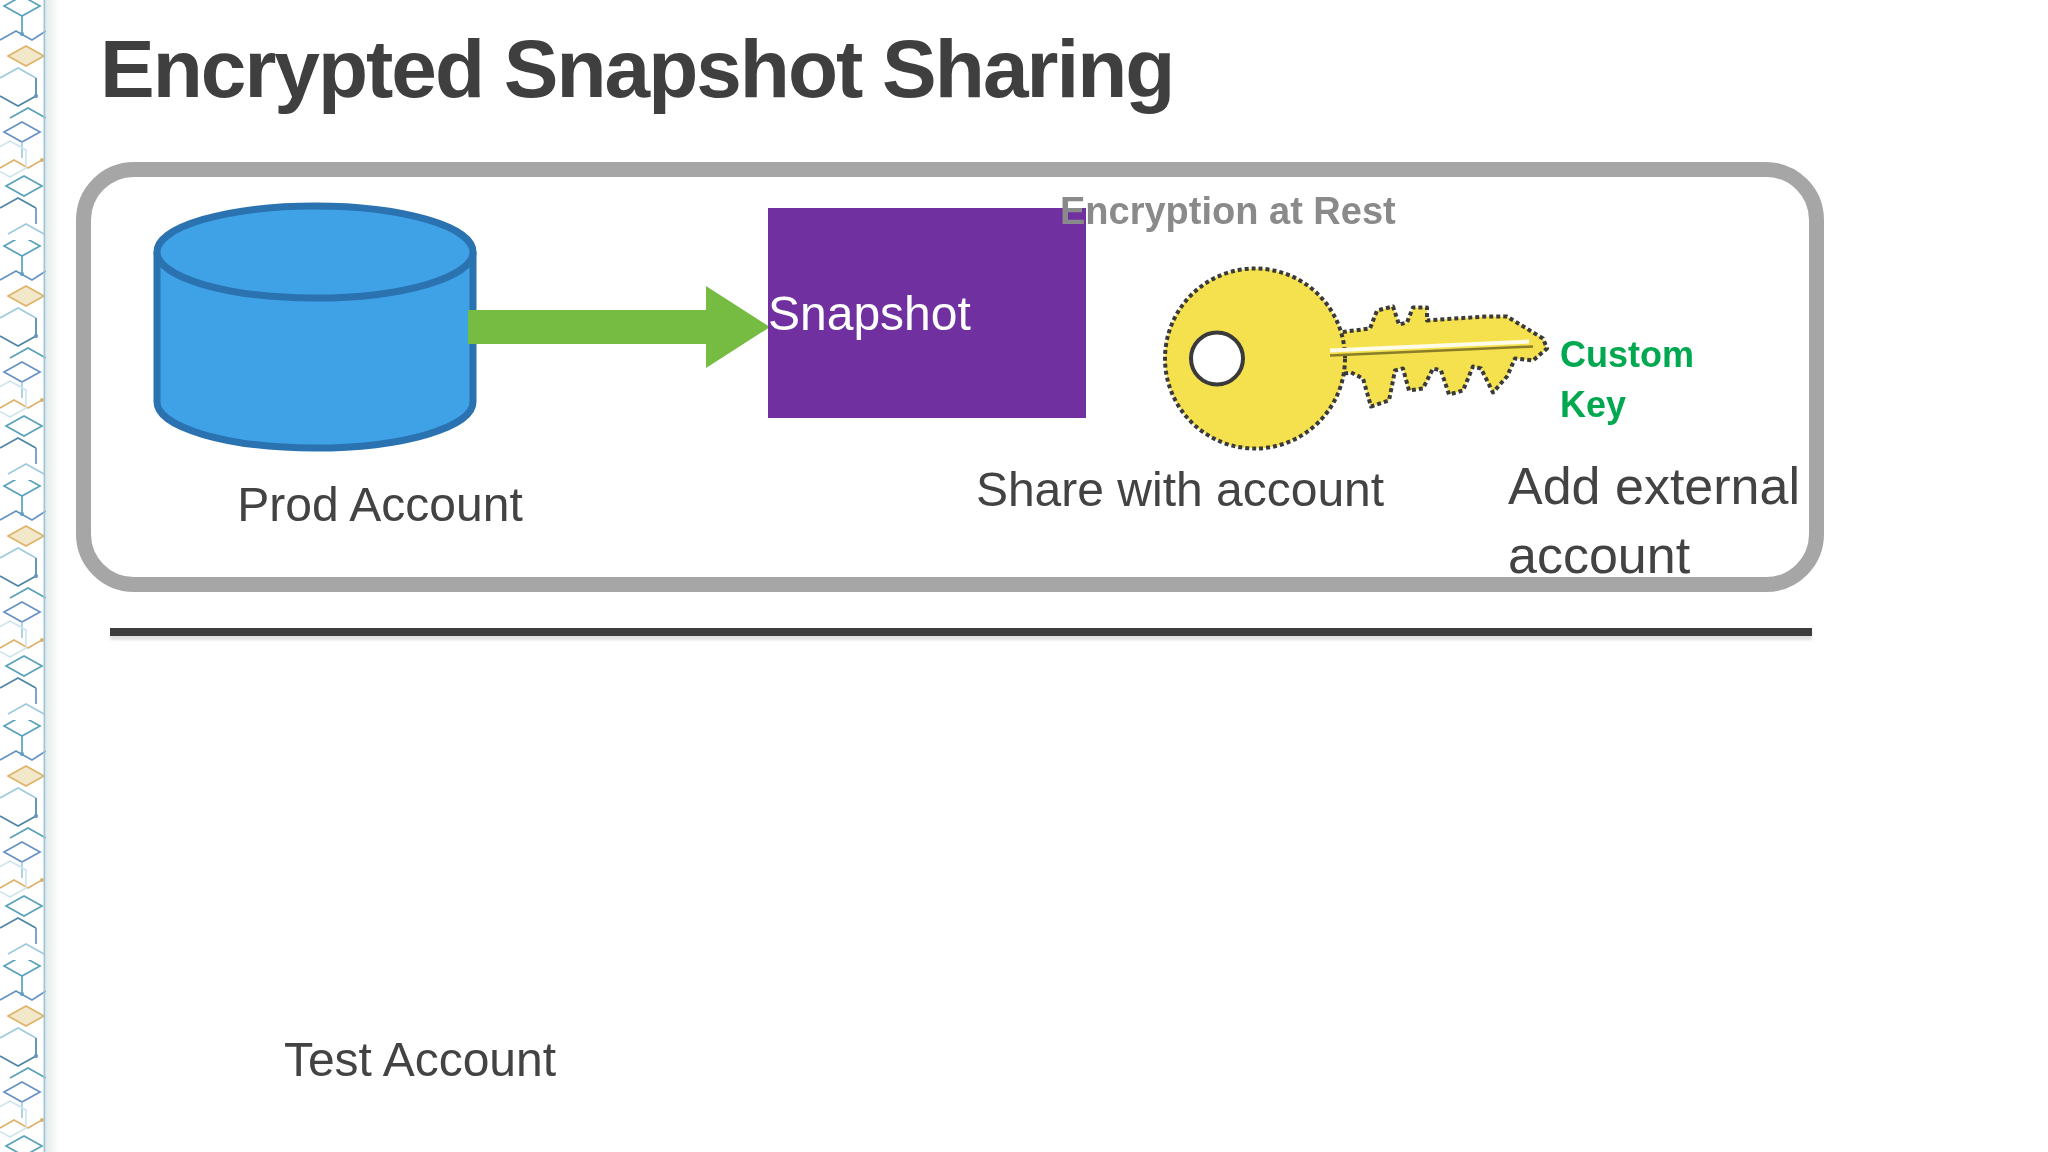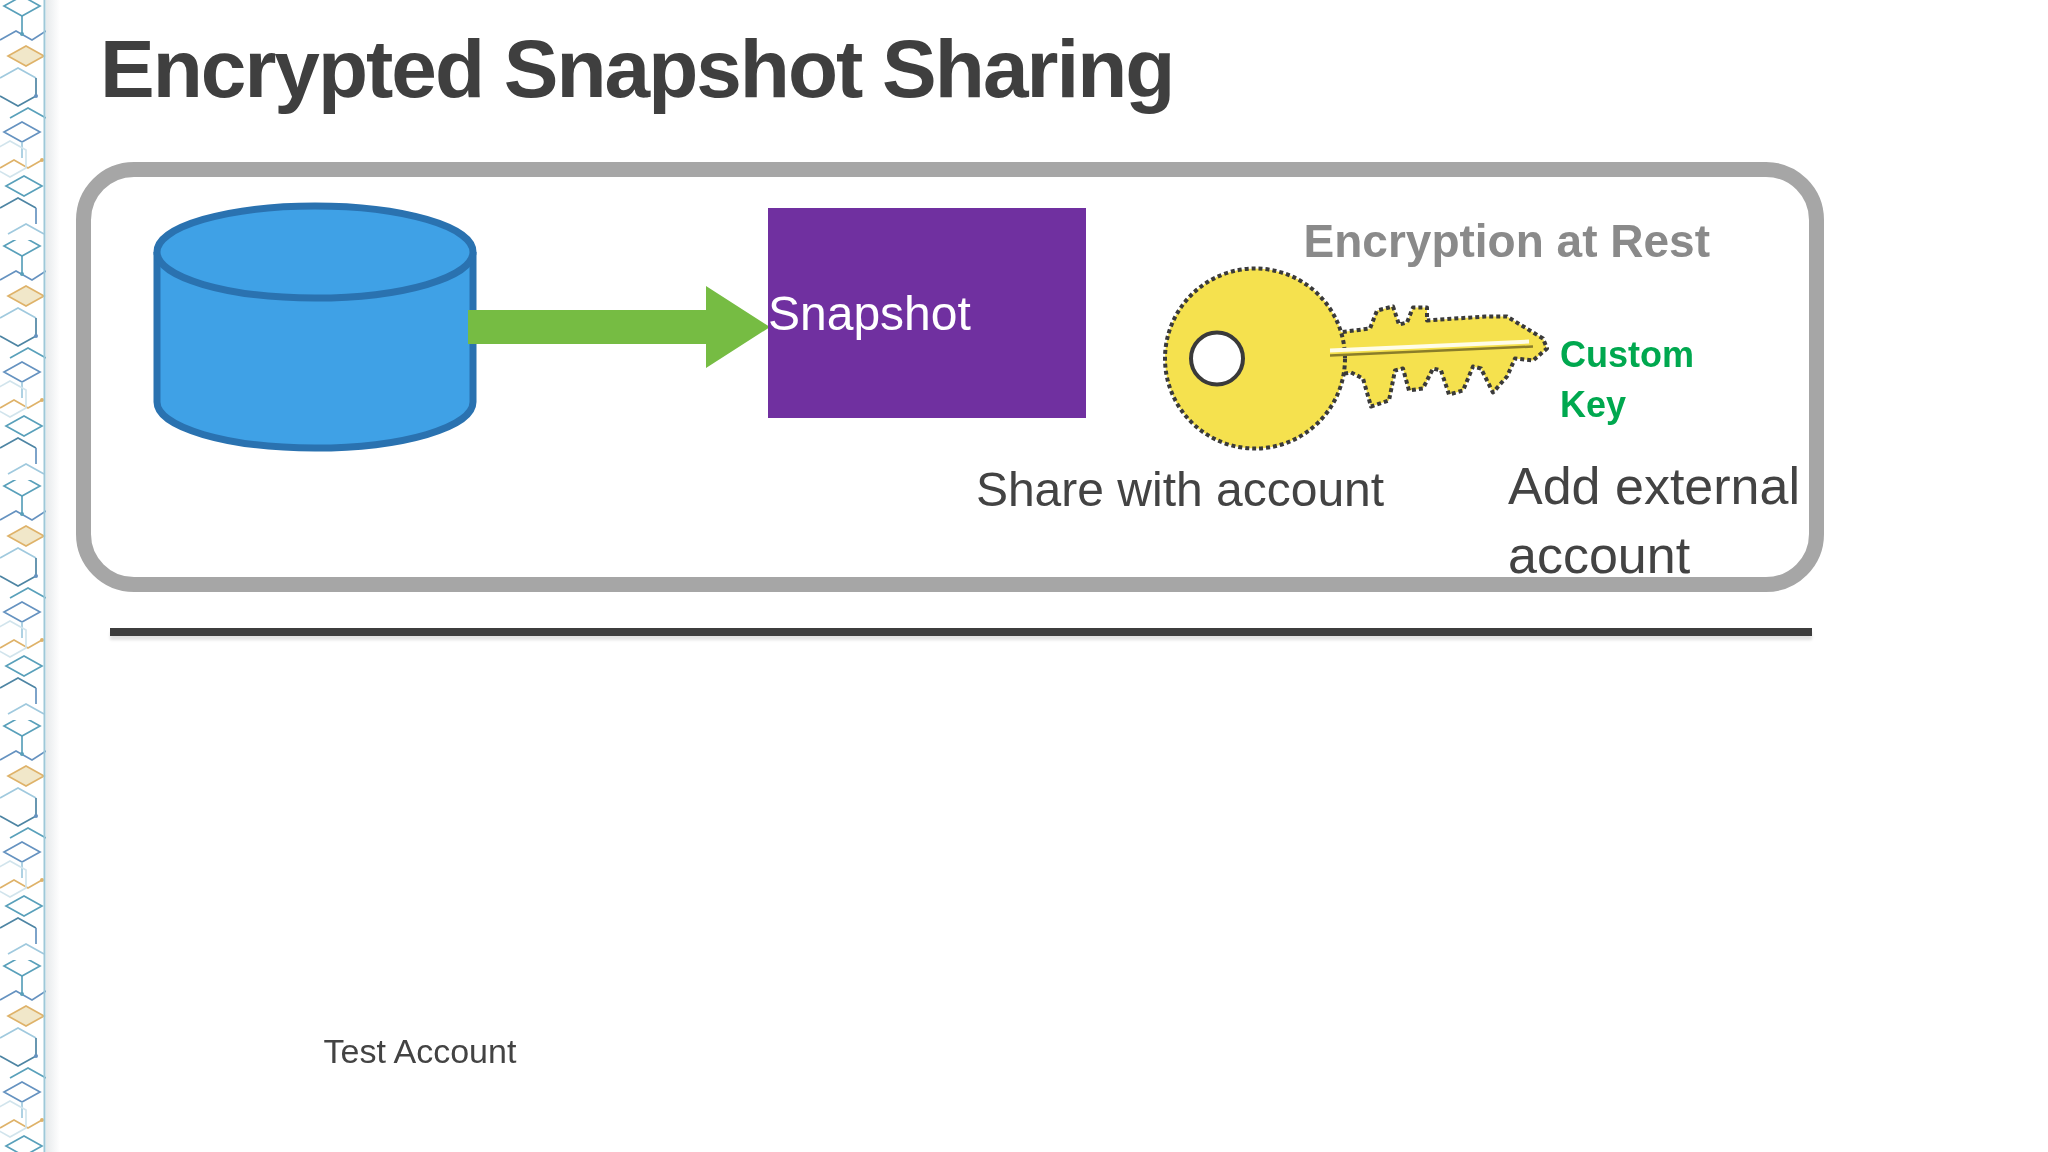--- a/index.html
+++ b/index.html
@@ -36,24 +36,23 @@
   .flow-arrow polygon{fill:var(--arrow-green,#76bc43);}
   
   .snapshot-box{
     position:absolute;left:768px;top:208px;width:318px;height:210px;
     background:var(--snapshot-purple,#7030a0);
     display:flex;align-items:center;justify-content:flex-start;
   }
   .snapshot-label{color:var(--shape-text,#ffffff);font-size:48px;}
   
   .encryption-heading{
-    position:absolute;left:1060px;top:190px;width:650px;text-align:right;
-    font-size:46px;font-weight:bold;color:var(--muted-heading,#8a8a8a);
+    position:absolute;left:1060px;top:190px;width:650px;text-align:left;
+    font-size:38px;font-weight:bold;color:var(--muted-heading,#8a8a8a);
     white-space:nowrap;
-    margin-top:24px;
   }
   
   .key-icon{position:absolute;left:1155px;top:258px;width:400px;height:205px;}
   .key-fill{fill:var(--key-yellow,#f5e14e);stroke:#3a3a3a;stroke-width:4;
     stroke-linejoin:round;stroke-dasharray:4 3;}
   
   .custom-key{
     position:absolute;left:1560px;top:282px;width:210px;
     font-size:36px;font-weight:bold;line-height:1.4;
     color:var(--custom-key-green,#00a84f);
@@ -74,21 +73,21 @@
   }
   
   .divider{
     position:absolute;left:110px;top:628px;width:1702px;height:8px;
     background:var(--divider-dark,#3d3d3d);
     box-shadow:0 4px 3px rgba(0,0,0,0.12);
   }
   
   .test-account{
     position:absolute;left:200px;top:1032px;width:440px;text-align:center;
-    font-size:34px;color:var(--body-text,#434343);
+    font-size:48px;color:var(--body-text,#434343);
   }
 </style>
 </head>
 <body>
 
 <div class="slide">
 
   <svg class="pattern-strip" viewBox="0 0 46 1152" preserveAspectRatio="none">
     <defs>
       <pattern id="circuitTile" width="46" height="240" patternUnits="userSpaceOnUse">
@@ -145,20 +144,21 @@
       L308,130 L294,134 L286,110 L278,108 L268,128 L254,130 L248,108 L240,110 L234,140
       L216,146 L208,118 L196,112 L160,118 Z"></path>
     <circle class="key-fill" cx="100" cy="98" r="90"></circle>
     <path d="M175,95 L378,86" stroke="#8a7d2a" stroke-width="2.5" fill="none"></path>
     <path d="M175,90 L374,81" stroke="#fffde8" stroke-width="4" fill="none"></path>
     <circle cx="62" cy="98" r="26" fill="#ffffff" stroke="#3a3a3a" stroke-width="4"></circle>
   </svg>
 
   <div class="custom-key">Custom Key</div>
 
+  <div class="prod-account">Prod Account</div>
   <div class="share-note">Share with account</div>
   <div class="add-external-note">Add external account</div>
 
   <div class="divider"></div>
 
   <div class="test-account">Test Account</div>
 
 </div>
 
 </body></html>

